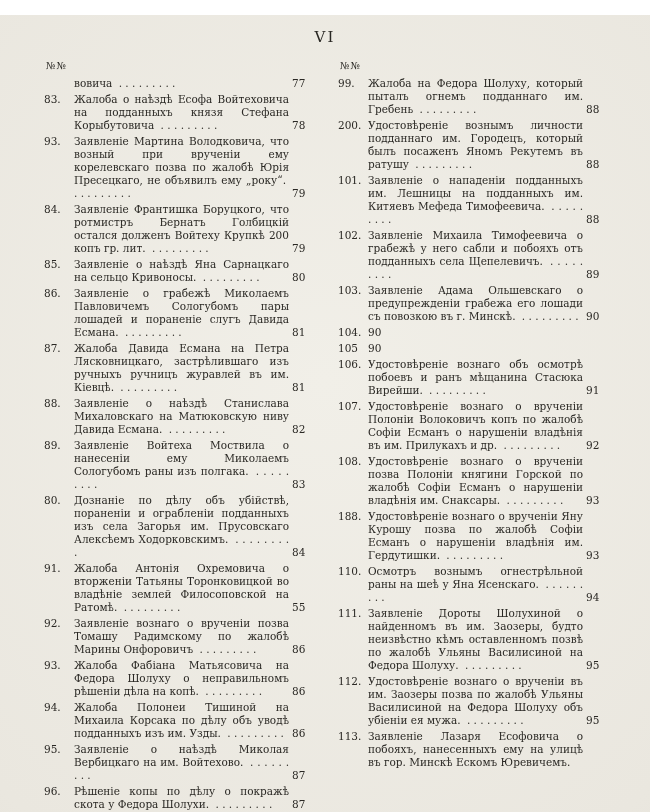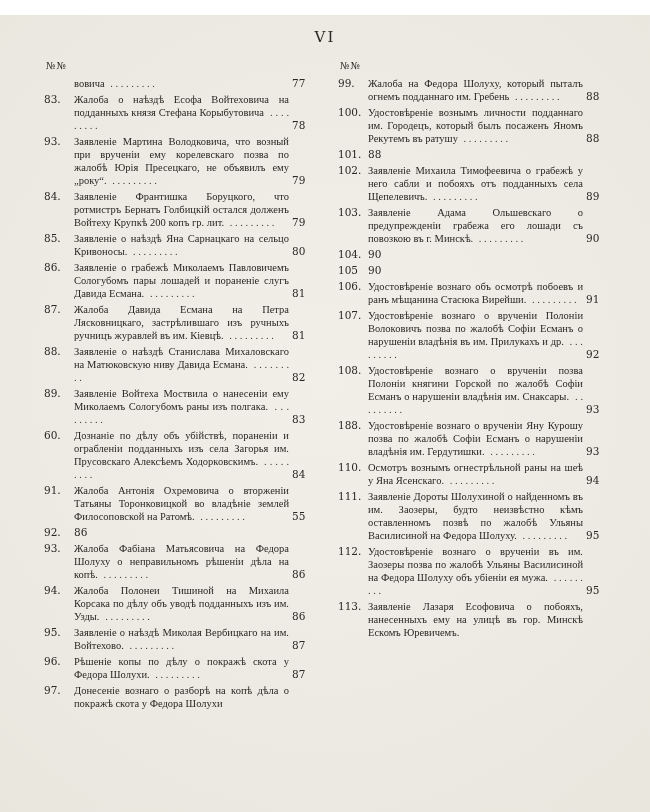--- a/index.html
+++ b/index.html
@@ -33,21 +33,21 @@
   }
   .entry {
     display: grid;
     grid-template-columns: 27px 1fr 26px;
     column-gap: 3px;
     font-size: 10.5px;
     line-height: 13px;
     margin-bottom: 3px;
   }
   .num { text-align: left; padding-right: 2px; white-space: nowrap; }
-  .body { text-align: justify; font-family: Liberation Serif, serif; }
+  .body { text-align: justify; }
   .dots { padding-left: 3px; color: #3a3832; }
   .pg { align-self: end; white-space: nowrap; }
 </style>
 </head>
 <body>
 
 <div class="page">
   <div class="roman">VI</div>
   <div class="cols">
     <div class="col">
@@ -101,33 +101,34 @@
     <span class="pg">82</span>
   </div>
 
   <div class="entry">
     <span class="num">89.</span>
     <span class="body"><span class="txt">Заявленіе Войтеха Моствила о нанесеніи ему Миколаемъ Сологубомъ раны изъ полгака.</span><span class="dots"> . . . . . . . . .</span></span>
     <span class="pg">83</span>
   </div>
 
   <div class="entry">
-    <span class="num">60.</span>
+    <span class="num">80.</span>
     <span class="body"><span class="txt">Дознаніе по дѣлу объ убійствѣ, пораненіи и ограбленіи подданныхъ изъ села Загорья им. Прусовскаго Алексѣемъ Ходорковскимъ.</span><span class="dots"> . . . . . . . . .</span></span>
     <span class="pg">84</span>
   </div>
 
   <div class="entry">
     <span class="num">91.</span>
     <span class="body"><span class="txt">Жалоба Антонія Охремовича о вторженіи Татьяны Торонковицкой во владѣніе землей Филосоповской на Ратомѣ.</span><span class="dots"> . . . . . . . . .</span></span>
     <span class="pg">55</span>
   </div>
 
   <div class="entry">
     <span class="num">92.</span>
+    <span class="body"><span class="txt">Заявленіе вознаго о врученіи позва Томашу Радимскому по жалобѣ Марины Онфоровичъ</span><span class="dots"> . . . . . . . . .</span></span>
     <span class="pg">86</span>
   </div>
 
   <div class="entry">
     <span class="num">93.</span>
     <span class="body"><span class="txt">Жалоба Фабіана Матьясовича на Федора Шолуху о неправильномъ рѣшеніи дѣла на копѣ.</span><span class="dots"> . . . . . . . . .</span></span>
     <span class="pg">86</span>
   </div>
 
   <div class="entry">
@@ -159,27 +160,28 @@
     <div class="col">
       <div class="nn">№№</div>
       <div class="entries">
   <div class="entry">
     <span class="num">99.</span>
     <span class="body"><span class="txt">Жалоба на Федора Шолуху, который пыталъ огнемъ подданнаго им. Гребень</span><span class="dots"> . . . . . . . . .</span></span>
     <span class="pg">88</span>
   </div>
 
   <div class="entry">
-    <span class="num">100.</span>
+    <span class="num">200.</span>
     <span class="body"><span class="txt">Удостовѣреніе вознымъ личности подданнаго им. Городецъ, который былъ посаженъ Яномъ Рекутемъ въ ратушу</span><span class="dots"> . . . . . . . . .</span></span>
     <span class="pg">88</span>
   </div>
 
   <div class="entry">
     <span class="num">101.</span>
+    <span class="body"><span class="txt">Заявленіе о нападеніи подданныхъ им. Лешницы на подданныхъ им. Китяевъ Мефеда Тимофеевича.</span><span class="dots"> . . . . . . . . .</span></span>
     <span class="pg">88</span>
   </div>
 
   <div class="entry">
     <span class="num">102.</span>
     <span class="body"><span class="txt">Заявленіе Михаила Тимофеевича о грабежѣ у него сабли и побояхъ отъ подданныхъ села Щепелевичъ.</span><span class="dots"> . . . . . . . . .</span></span>
     <span class="pg">89</span>
   </div>
 
   <div class="entry">
@@ -199,21 +201,21 @@
   </div>
 
   <div class="entry">
     <span class="num">106.</span>
     <span class="body"><span class="txt">Удостовѣреніе вознаго объ осмотрѣ побоевъ и ранъ мѣщанина Стасюка Вирейши.</span><span class="dots"> . . . . . . . . .</span></span>
     <span class="pg">91</span>
   </div>
 
   <div class="entry">
     <span class="num">107.</span>
-    <span class="body"><span class="txt">Удостовѣреніе вознаго о врученіи Полоніи Волоковичъ позва по жалобѣ Софіи Есманъ о нарушеніи владѣнія въ им. Прилукахъ и др.</span><span class="dots"> . . . . . . . . .</span></span>
+    <span class="body"><span class="txt">Удостовѣреніе вознаго о врученіи Полоніи Волоковичъ копъ по жалобѣ Софіи Есманъ о нарушеніи владѣнія въ им. Прилукахъ и др.</span><span class="dots"> . . . . . . . . .</span></span>
     <span class="pg">92</span>
   </div>
 
   <div class="entry">
     <span class="num">108.</span>
     <span class="body"><span class="txt">Удостовѣреніе вознаго о врученіи позва Полоніи княгини Горской по жалобѣ Софіи Есманъ о нарушеніи владѣнія им. Снаксары.</span><span class="dots"> . . . . . . . . .</span></span>
     <span class="pg">93</span>
   </div>
 
   <div class="entry">

